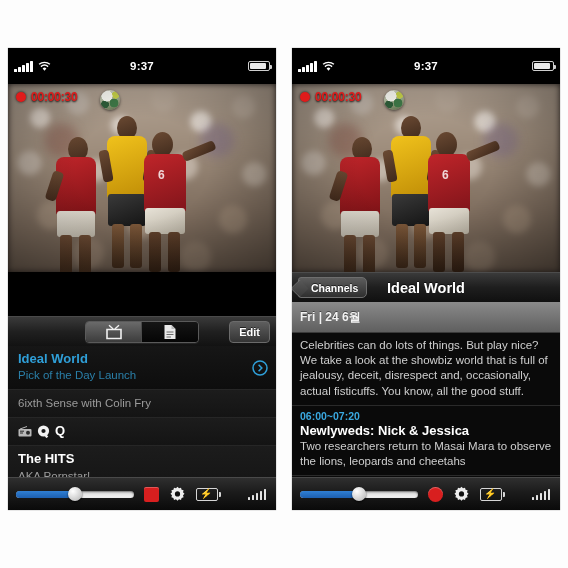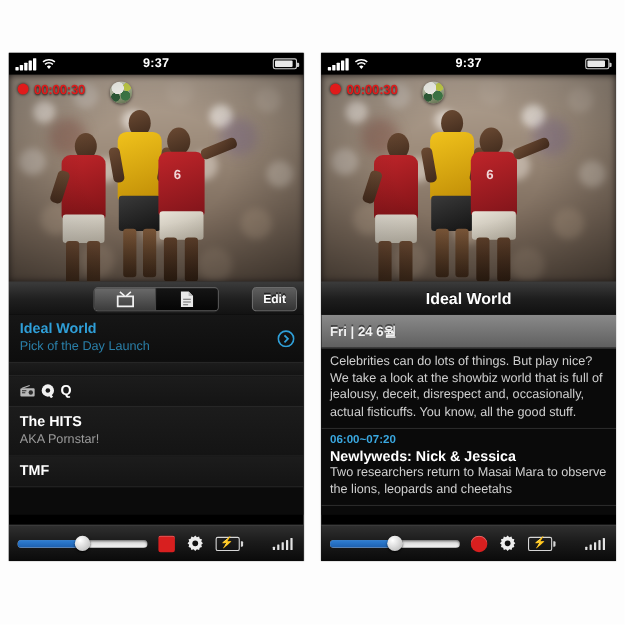--- a/index.html
+++ b/index.html
@@ -22,21 +22,21 @@
     background: #000;
     overflow: hidden;
     box-shadow: 0 0 1px rgba(0,0,0,0.5);
   }
   .phone-left  { left: 8px; }
   .phone-right { left: 292px; }
 
   
   .statusbar {
     position: relative;
-    height: 20px;
+    height: 36px;
     background: #000;
     display: flex; align-items: center;
     padding: 0 6px;
   }
   .sb-left { display: flex; align-items: flex-end; gap: 5px; }
   .bars { display: flex; align-items: flex-end; gap: 1.5px; height: 10px; }
   .bars i { display: block; width: 2.5px; background: #fff; border-radius: 0.5px; }
   .bars i:nth-child(1){ height: 3px; }
   .bars i:nth-child(2){ height: 5px; }
   .bars i:nth-child(3){ height: 7px; }
@@ -129,20 +129,21 @@
   .rec-time { color:#e01b1b; font-size:12px; font-weight:bold; letter-spacing:-0.2px; text-shadow:0 1px 2px rgba(0,0,0,.9); }
 
   
   .toolbar {
     height: 30px;
     background: linear-gradient(180deg,#3a3a3a 0%,#202020 50%,#121212 100%);
     border-top: 1px solid #4a4a4a;
     display: flex; align-items: center; justify-content: center;
     position: relative;
     gap: 0;
+    margin-top: 44px;
   }
   .segmented {
     display:flex; height: 22px;
     border:1px solid #5a5a5a; border-radius:4px; overflow:hidden;
     box-shadow: 0 1px 0 rgba(255,255,255,.07);
   }
   .seg {
     width: 56px; display:flex; align-items:center; justify-content:center;
     border-right: 1px solid #4a4a4a;
   }
@@ -374,20 +375,21 @@
         <div class="row-sub">Pick of the Day Launch</div>
         <span class="disclosure">
           <svg width="16" height="16" viewBox="0 0 16 16">
               <circle cx="8" cy="8" r="7" fill="none" stroke="#2f9fd8" stroke-width="1.5"></circle>
               <path d="M6.6 4.8 9.8 8l-3.2 3.2" fill="none" stroke="#2f9fd8" stroke-width="1.6"></path>
             </svg>
         </span>
       </div>
 
       <div class="row">
+        <div class="row-sub">6ixth Sense with Colin Fry</div>
       </div>
 
       <div class="row">
         <div class="icn-line">
           <span class="radio-icon">
             <svg width="14" height="11" viewBox="0 0 14 11">
                 <rect x="0.5" y="3" width="13" height="7.5" rx="1" fill="#b9b9b9"></rect>
                 <circle cx="10" cy="6.8" r="2" fill="#2b2b2b"></circle>
                 <path d="M2 5.2h4M2 7h3" stroke="#2b2b2b" stroke-width="1"></path>
                 <path d="M2 3 9 0.5" stroke="#b9b9b9" stroke-width="1"></path>
@@ -503,20 +505,21 @@
 
       <div class="vignette"></div>
 
       <div class="rec-overlay">
         <span class="rec-dot"></span>
         <span class="rec-time">00:00:30</span>
       </div>
     </div>
 
     <div class="navbar">
+      <div class="back-btn">Channels</div>
       <div class="nav-title">Ideal World</div>
     </div>
 
     <div class="epg">
       <div class="date-hdr">Fri | 24 6월</div>
 
       <div class="prog">
         <div class="prog-desc">Celebrities can do lots of things. But play nice? We take a look at the showbiz world that is full of jealousy, deceit, disrespect and, occasionally, actual fisticuffs. You know, all the good stuff.</div>
       </div>
 

